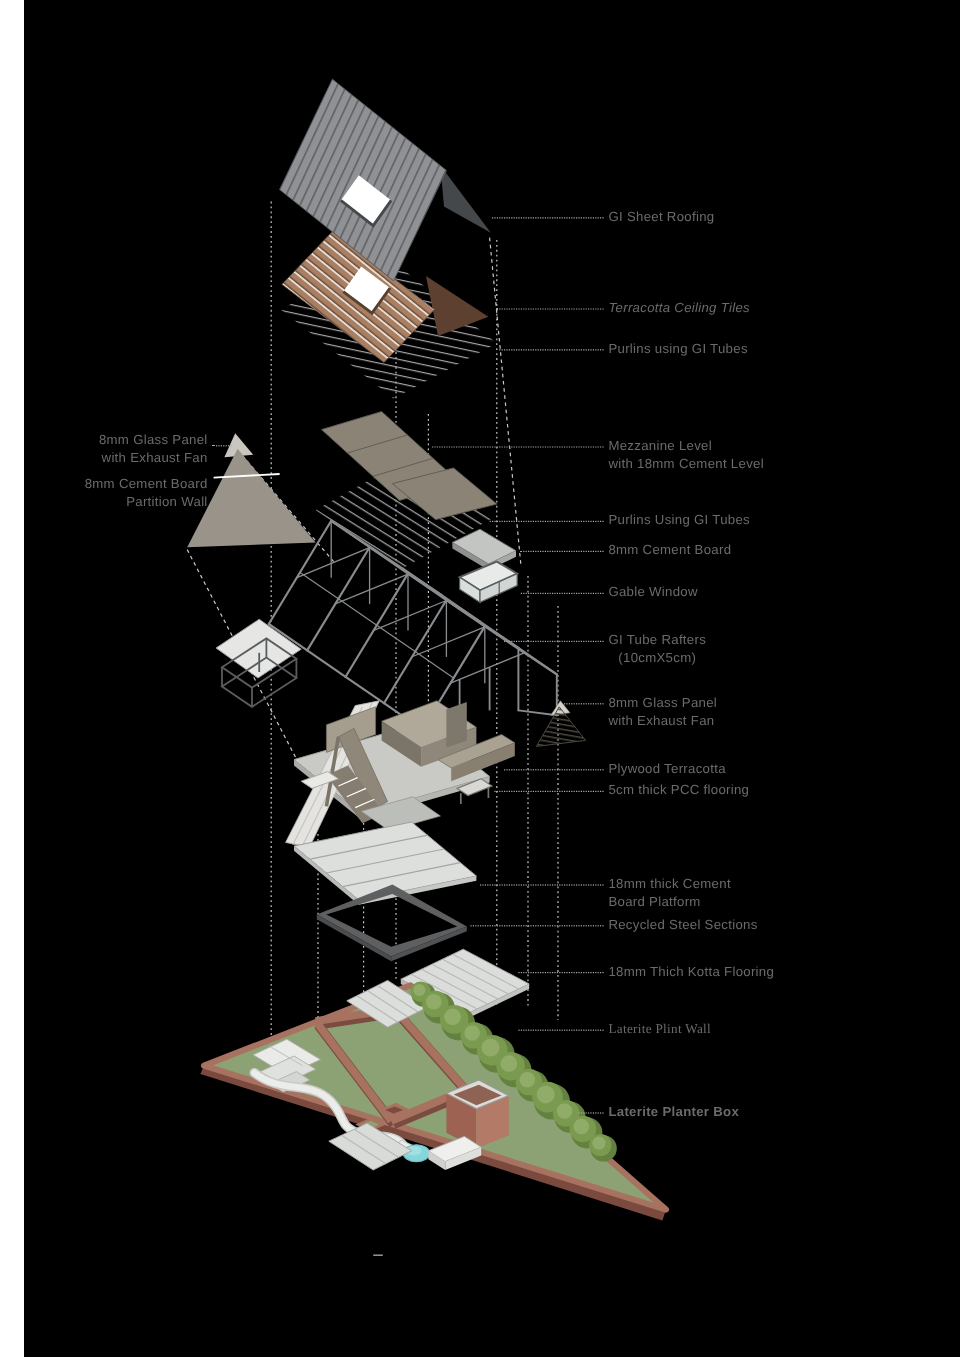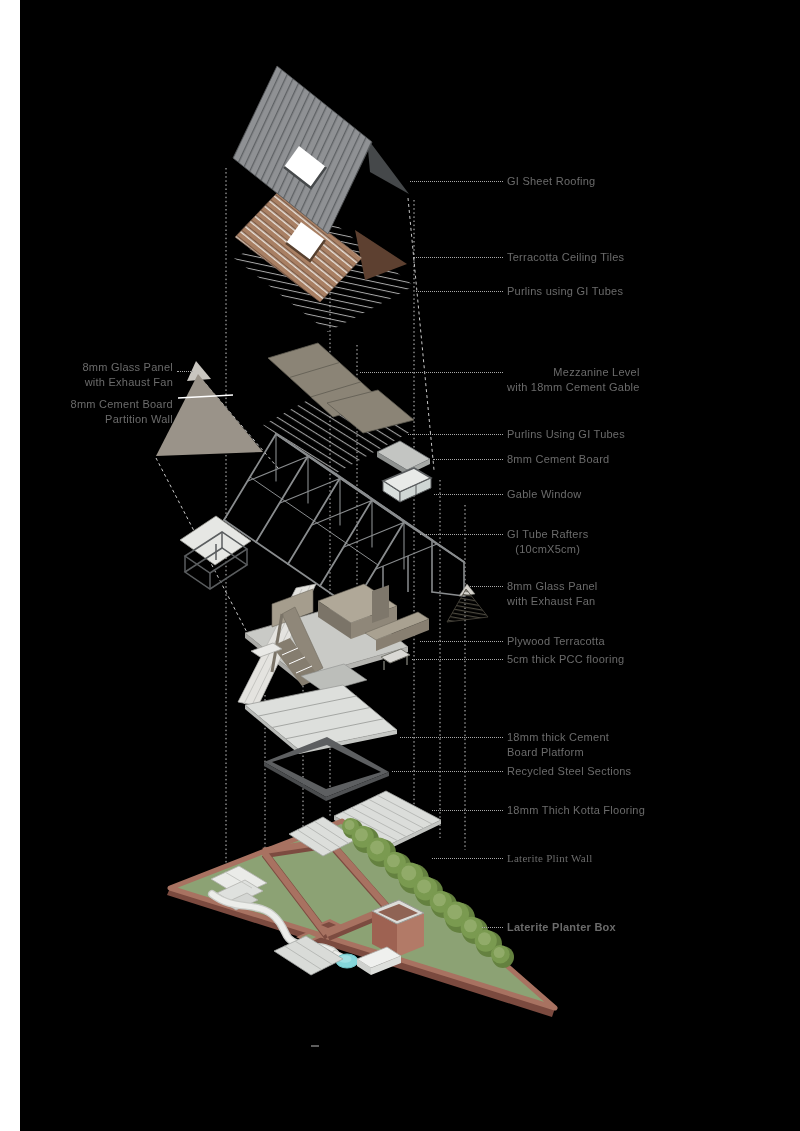--- a/index.html
+++ b/index.html
@@ -311,31 +311,31 @@
       </g>
 
   <line x1="291" y1="1046" x2="299" y2="1046" stroke="#9c9c9c" stroke-width="1.2"></line>
 </svg>
 
 <div id="overlay">
       <div class="co co-r" style="left: 487px; top: 174px;">
         <div>GI Sheet Roofing</div>
       </div>
       <div class="leader" style="left: 390px; top: 181px; width: 93px;"></div>
-      <div class="co co-r" style="left: 487px; top: 250px;">
+      <div class="co co-r" style="left: 487px; top: 250px; font-style: italic;">
         <div>Terracotta Ceiling Tiles</div>
       </div>
       <div class="leader" style="left: 393px; top: 257px; width: 90px;"></div>
       <div class="co co-r" style="left: 487px; top: 284px;">
         <div>Purlins using GI Tubes</div>
       </div>
       <div class="leader" style="left: 396px; top: 291px; width: 87px;"></div>
-      <div class="co co-r" style="left: 487px; top: 365px; text-align: right;">
+      <div class="co co-r" style="left: 487px; top: 365px;">
         <div>Mezzanine Level</div>
-        <div>with 18mm Cement Gable</div>
+        <div>with 18mm Cement Level</div>
       </div>
       <div class="leader" style="left: 340px; top: 372px; width: 143px;"></div>
       <div class="co co-r" style="left: 487px; top: 427px;">
         <div>Purlins Using GI Tubes</div>
       </div>
       <div class="leader" style="left: 388px; top: 434px; width: 95px;"></div>
       <div class="co co-r" style="left: 487px; top: 452px;">
         <div>8mm Cement Board</div>
       </div>
       <div class="leader" style="left: 413px; top: 459px; width: 70px;"></div>

